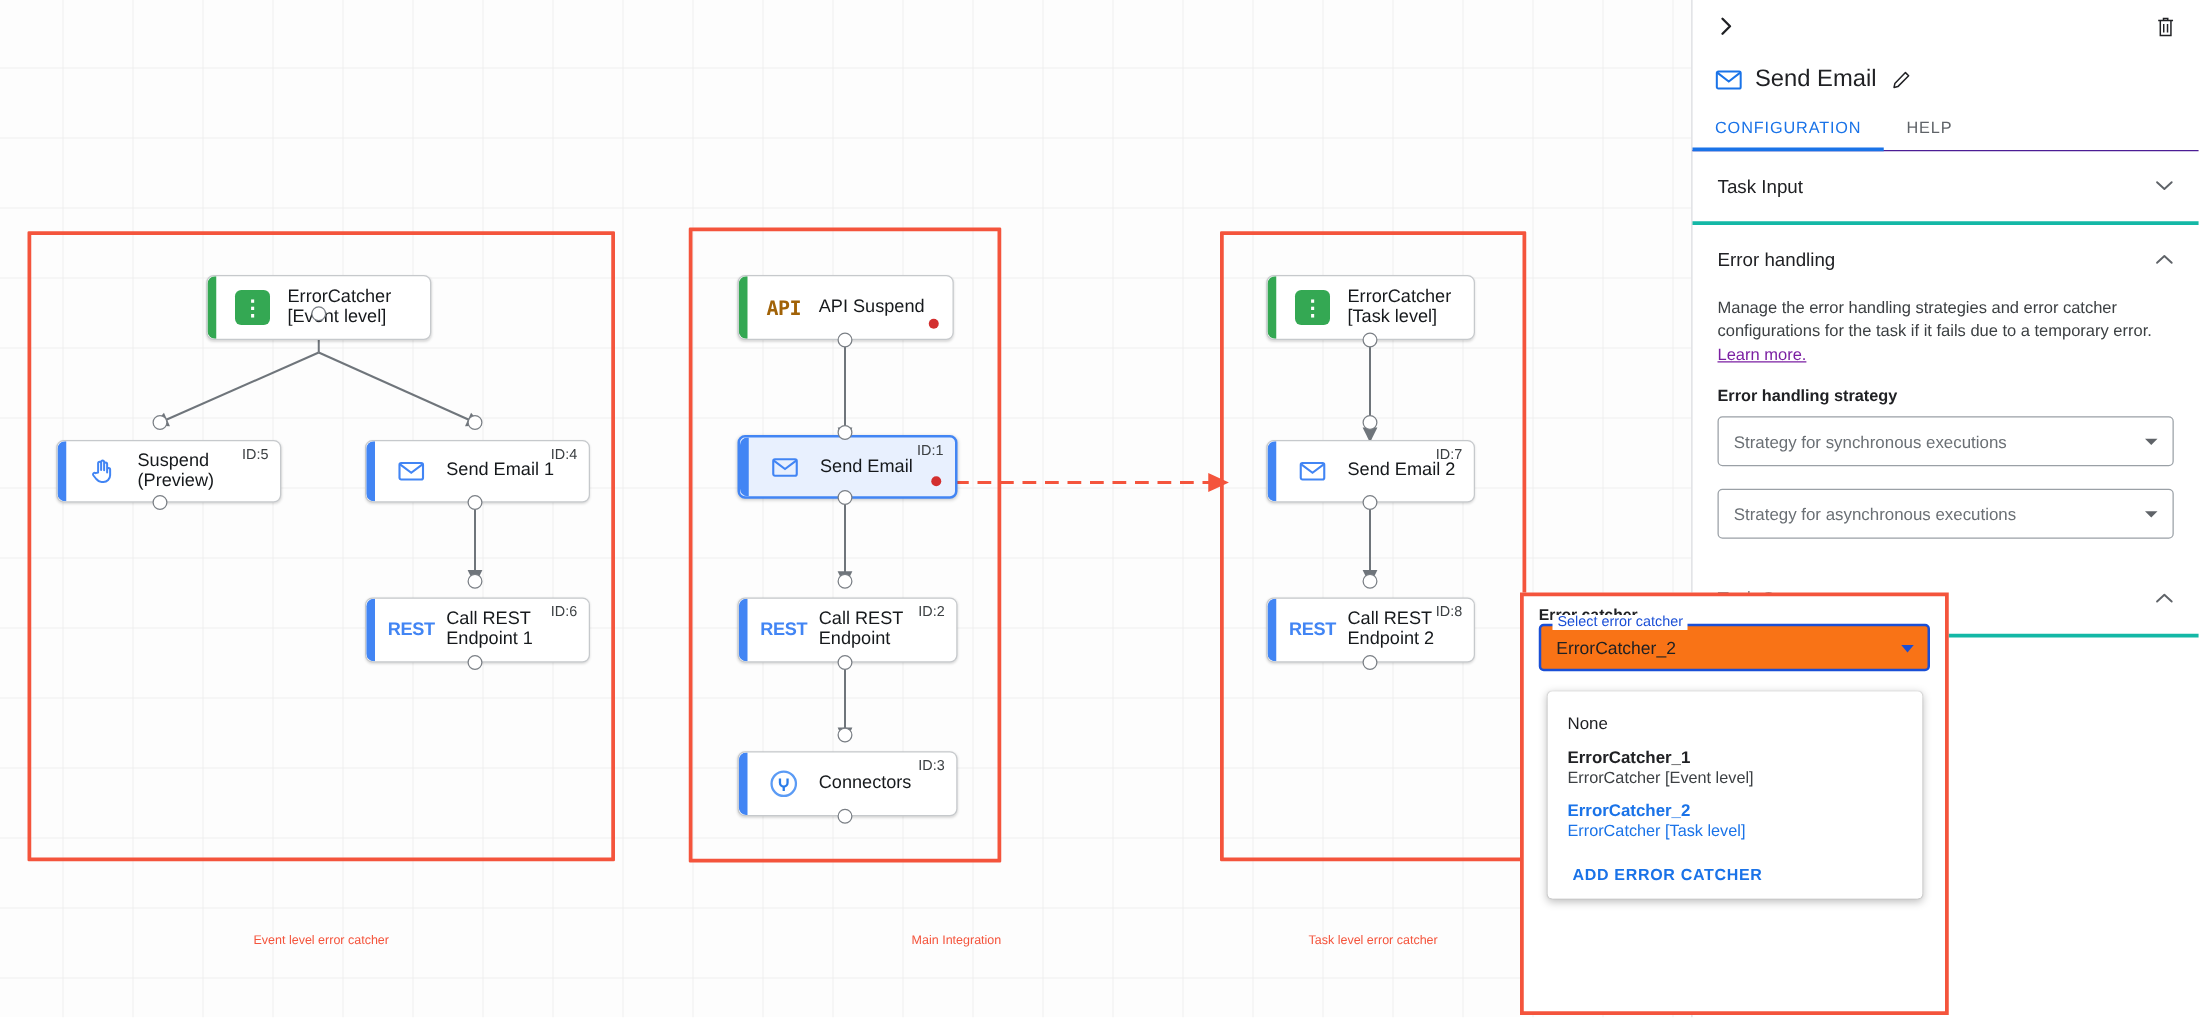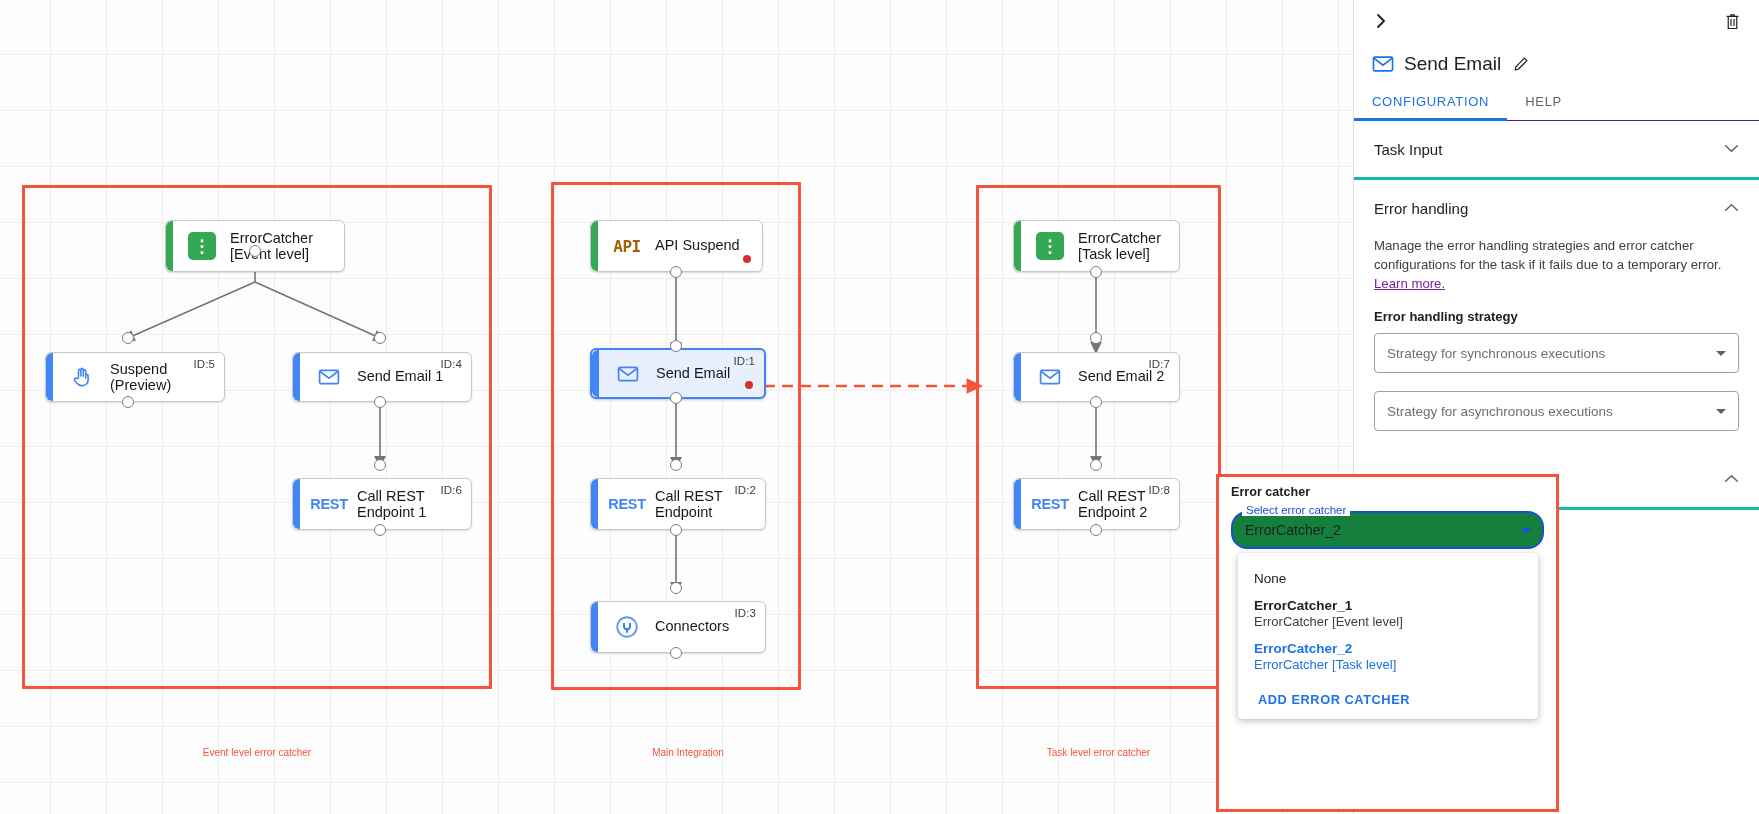--- a/index.html
+++ b/index.html
@@ -137,24 +137,24 @@
   }
 
   
   #ec-block {
     position: absolute; left: 1216px; top: 474px; width: 343px; height: 338px;
     border: 3px solid #f4543c; background: #fff;
   }
   .ec-inner { padding: 8px 12px 0 12px; }
   .ec-label { font-size: 12.6px; color: #202124; font-weight: 600; }
   .ec-select {
-    position: relative; margin-top: 12px; height: 38px;
-    border: 2px solid #1a4fd6; border-radius: 16px;
+    position: relative; height: 38px;
+    border: 2px solid #1a4fd6; border-radius: 4px;
     display: flex; align-items: center; padding: 0 34px 0 12px;
-    font-size: 14px; color: #202124; cursor: pointer; background:#15803d;
+    font-size: 14px; color: #202124; cursor: pointer; background:#f97316;
   }
   .ec-legend {
     position: absolute; left: 9px; top: -9px; background: #fff; padding: 0 4px;
     font-size: 11.5px; color: #1a4fd6;
   }
   .caret-blue {
     position: absolute; right: 11px; top: 50%; margin-top: -2px;
     width: 0; height: 0; border-left: 5.5px solid transparent; border-right: 5.5px solid transparent;
     border-top: 6px solid #1a4fd6;
   }
@@ -205,21 +205,21 @@
       <path d="M1096,388 L1096,462" stroke="#6f757b" stroke-width="1.6" fill="none" marker-end="url(#arr)"></path>
 
       <path d="M764,386 L975,386" stroke="#f4543c" stroke-width="2.4" fill="none" stroke-dasharray="11 7" marker-end="url(#arrRed)"></path>
     </svg>
 
     <div class="group-box" style="left:22px; top:185px; width:470px; height:504px;"></div>
     <div class="group-box" style="left:551px; top:182px; width:250px; height:508px;"></div>
     <div class="group-box" style="left:976px; top:185px; width:245px; height:504px;"></div>
 
     <div class="group-caption" style="left:22px; top:747px; width:470px;">Event level error catcher</div>
-    <div class="group-caption" style="left:563px; top:747px; width:250px;">Main Integration</div>
+    <div class="group-caption" style="left:551px; top:747px; width:250px;text-align:right;">Main Integration</div>
     <div class="group-caption" style="left:976px; top:747px; width:245px;">Task level error catcher</div>
 
     <div class="node trigger" style="left:165px; top:220px; width:180px; height:52px;">
       <span class="accent"></span>
       <span class="ic">
         <span class="ec-glyph">⋮</span>
       </span>
       <span class="ttl">ErrorCatcher
 [Event level]</span>
     </div>

